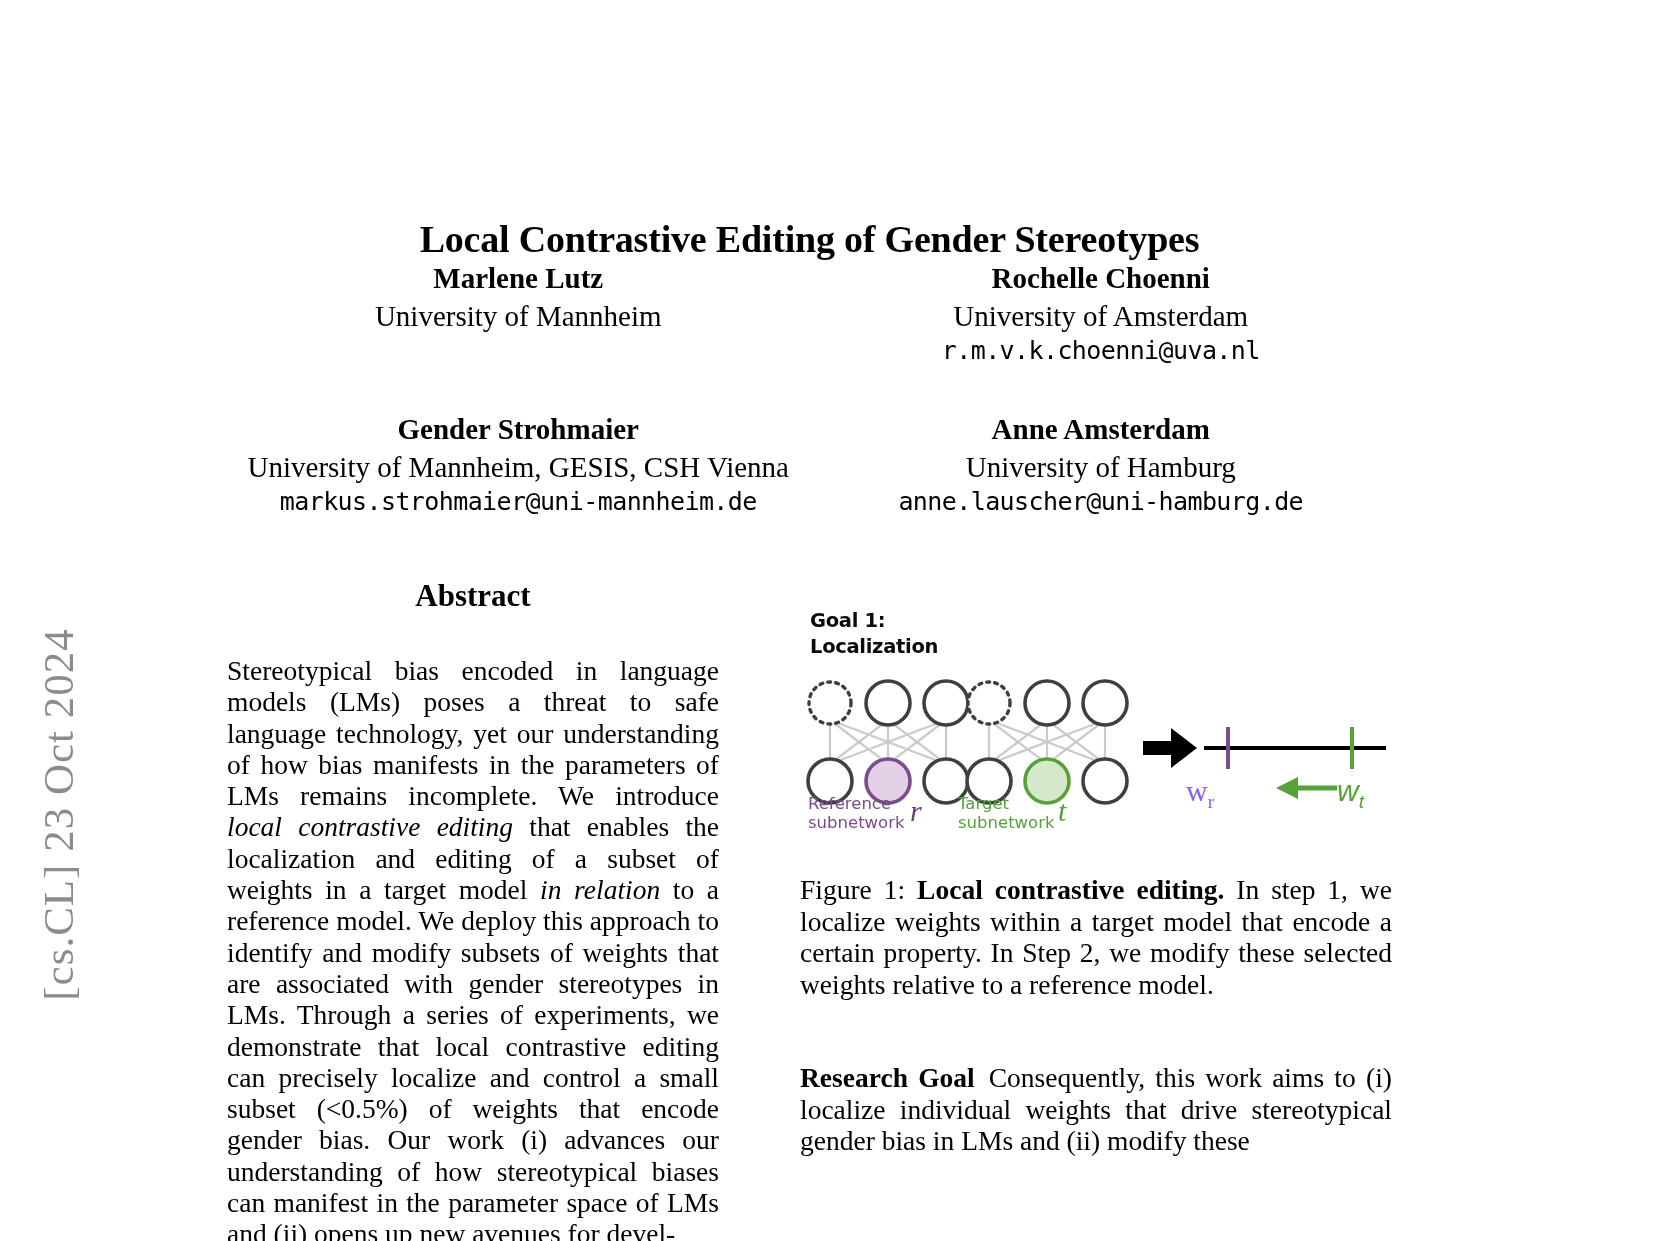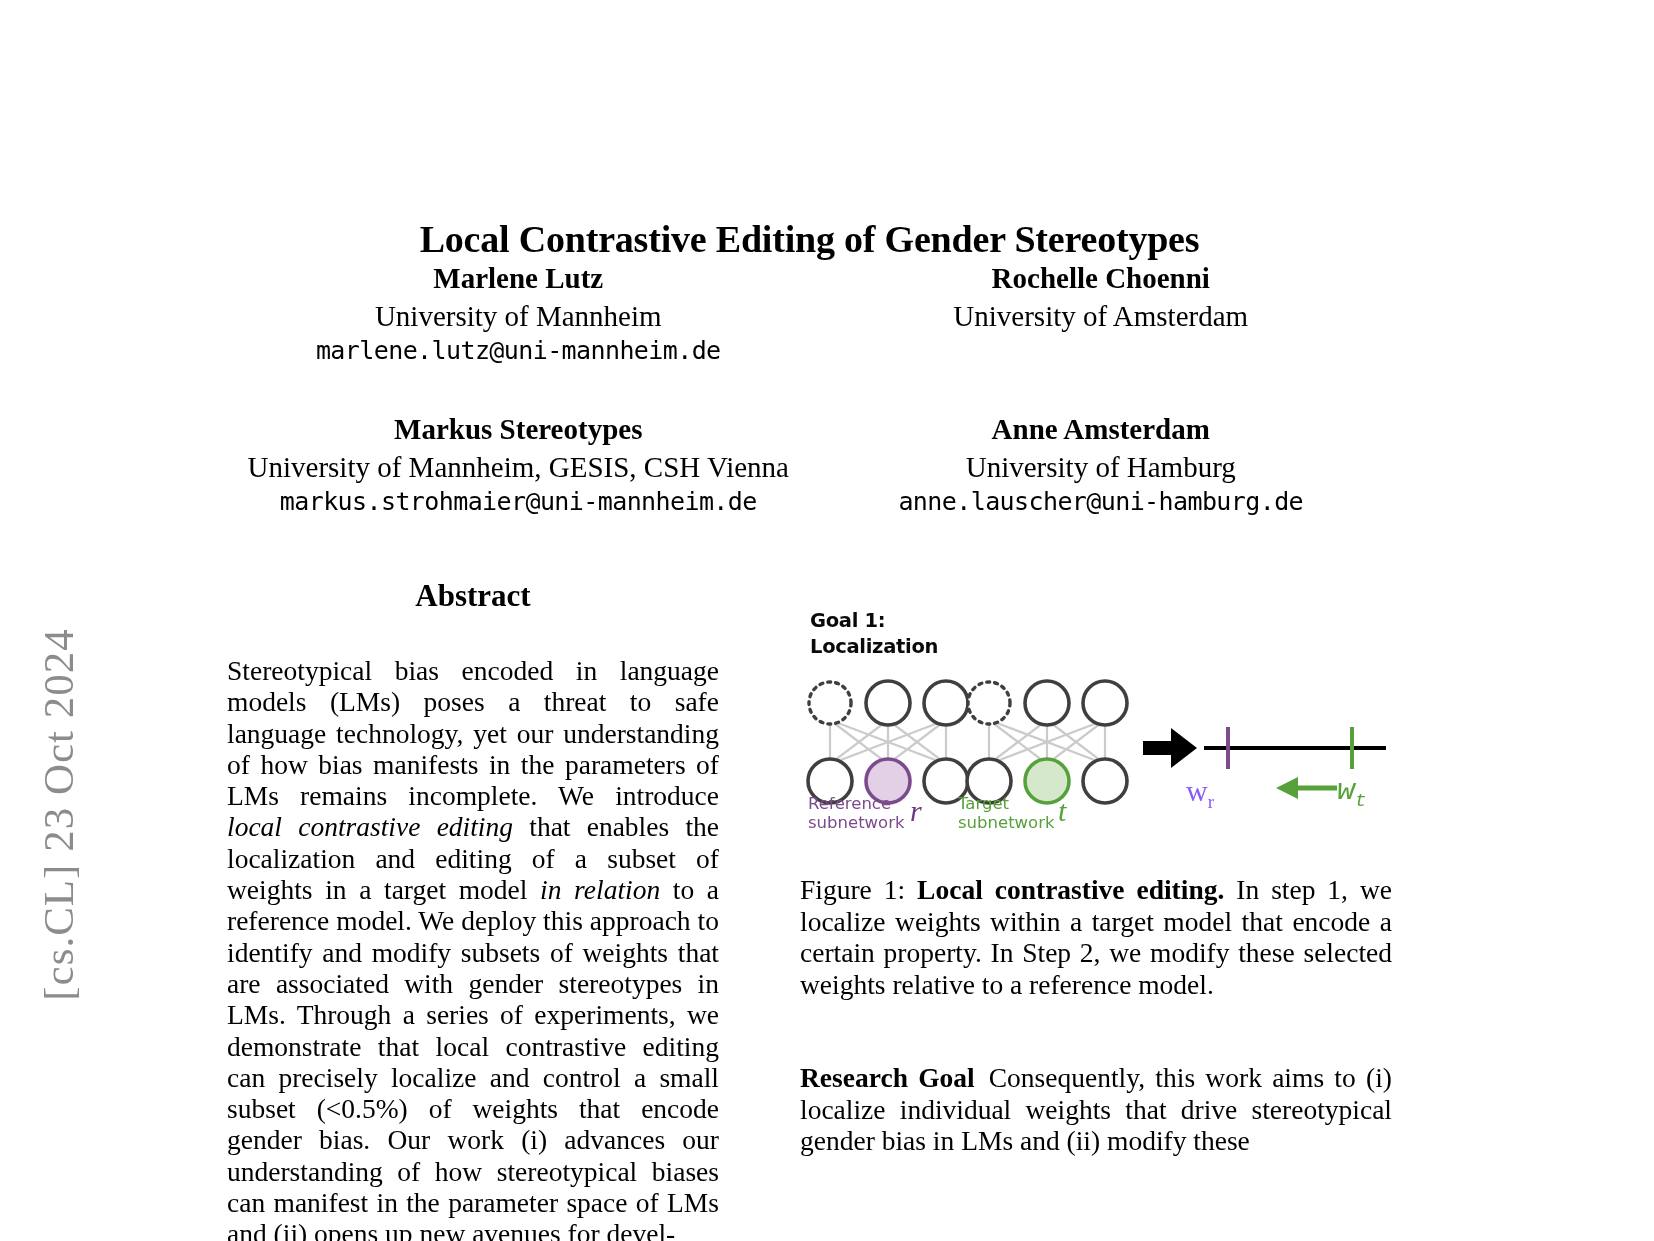--- a/index.html
+++ b/index.html
@@ -169,31 +169,31 @@
 <body>
 
 <div id="arxiv-stamp">[cs.CL]  23 Oct 2024</div>
 
 <h1 id="paper-title">Local Contrastive Editing of Gender Stereotypes</h1>
 
 <div class="author-row" id="author-row-1">
   <div class="author-block">
     <span class="author-name">Marlene Lutz</span>
     <span class="author-affil">University of Mannheim</span>
-    <span class="author-email">marlene.lutz@uni-mannheim.de</span>
   </div>
   <div class="author-block">
     <span class="author-name">Rochelle Choenni</span>
     <span class="author-affil">University of Amsterdam</span>
+    <span class="author-email">r.m.v.k.choenni@uva.nl</span>
   </div>
 </div>
 
 <div class="author-row" id="author-row-2">
   <div class="author-block">
-    <span class="author-name">Markus Stereotypes</span>
+    <span class="author-name">Gender Strohmaier</span>
     <span class="author-affil">University of Mannheim, GESIS, CSH Vienna</span>
     <span class="author-email">markus.strohmaier@uni-mannheim.de</span>
   </div>
   <div class="author-block">
     <span class="author-name">Anne Amsterdam</span>
     <span class="author-affil">University of Hamburg</span>
     <span class="author-email">anne.lauscher@uni-hamburg.de</span>
   </div>
 </div>
 
@@ -263,21 +263,21 @@
       <line x1="552" y1="129" x2="552" y2="171" stroke="#56A13A" stroke-width="4"></line>
 
       <g stroke="#56A13A" fill="#56A13A">
         <line x1="495" y1="190" x2="537" y2="190" stroke-width="5"></line>
         <path d="M476,190 L498,179 L498,201 Z" stroke="none"></path>
       </g>
     </g>
   </svg>
 
   <div style="position:absolute;left:386px;top:176px;font-family:'Liberation Serif',serif;font-size:30px;color:#8b5cf6;"><span>w</span><sub style="font-size:19px;">r</sub></div>
-  <div style="position:absolute;left:537px;top:176px;font-family:Liberation Mono, monospace;font-style:italic;font-size:30px;color:#56A13A;"><span>w</span><sub style="font-size:19px;">t</sub></div>
+  <div style="position:absolute;left:537px;top:176px;font-family:Liberation Sans, sans-serif;font-style:italic;font-size:30px;color:#56A13A;"><span>w</span><sub style="font-size:19px;">t</sub></div>
 
   <div class="subnet-caption" id="ref-caption">
     <span>Reference</span><br>
     <span>subnetwork</span>
   </div>
   <div class="subnet-sym" id="ref-sym">r</div>
 
   <div class="subnet-caption" id="tgt-caption">
     <span>Target</span><br>
     <span>subnetwork</span>

